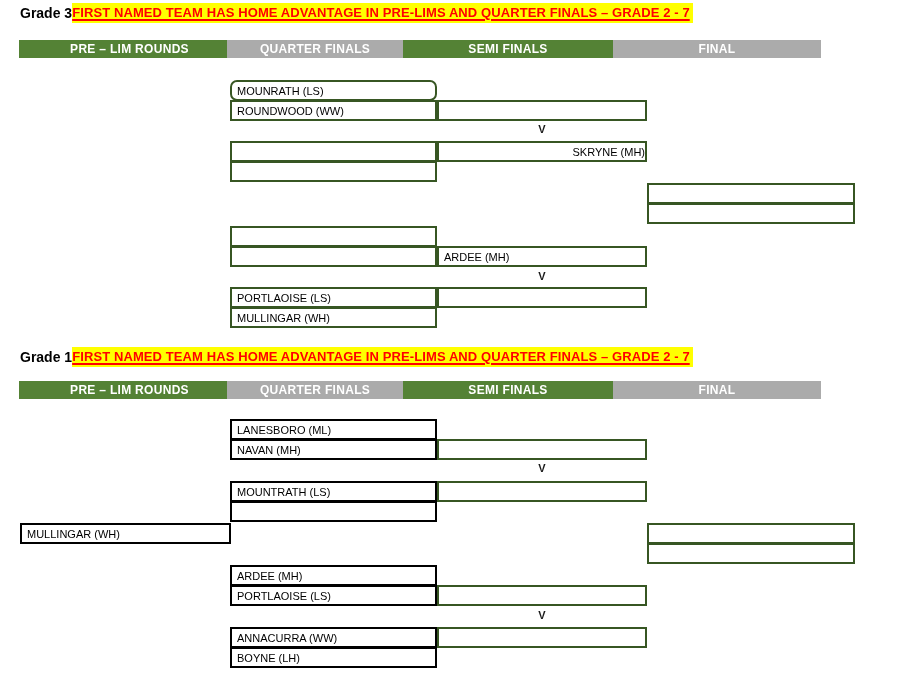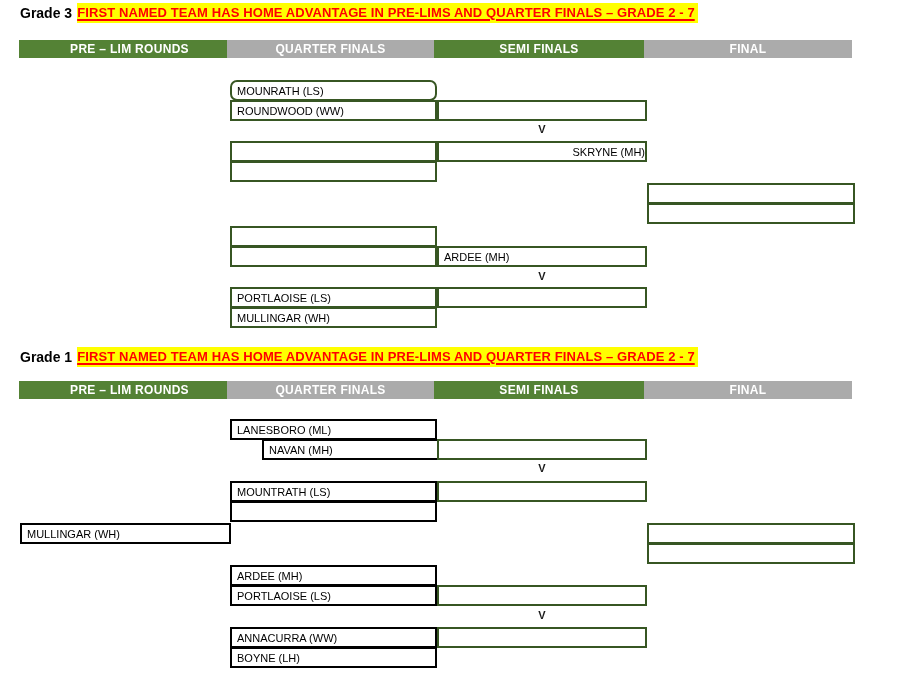--- a/index.html
+++ b/index.html
@@ -1,32 +1,32 @@
 <!DOCTYPE html>
 <html><head>
 <meta charset="utf-8">
 <style>
   html,body{margin:0;padding:0;background:#fff;}
   #page{
     position:relative;width:901px;height:694px;background:#ffffff;
     font-family:"Liberation Sans",sans-serif;color:#000;overflow:hidden;
   }
-  .title-row{position:absolute;left:20px;display:flex;align-items:center;gap:5px;white-space:nowrap;}
+  .title-row{position:absolute;left:20px;display:flex;align-items:center;white-space:nowrap;}
   .grade-label{font-weight:bold;font-size:14px;color:#000;}
   .notice{
     background:#FFFF00;color:#FF0000;font-weight:bold;font-size:13px;
     text-decoration:underline;text-decoration-thickness:2px;text-underline-offset:2px;
     padding:2px 3px 3px 0;letter-spacing:0.1px;
   }
   .header-row{position:absolute;left:19px;width:836px;height:18px;display:flex;}
   .hcell{display:flex;align-items:center;justify-content:center;color:#fff;
     font-weight:bold;font-size:12px;letter-spacing:0.3px;}
   .hcell.green{background:#548235;}
   .hcell.gray{background:#ABABAB;}
-  .w1{width:195px;padding-left:13px;} .w2{width:207px;} .w3{width:210px;} .w4{width:208px;}
+  .w1{width:195px;padding-left:13px;} .w2{width:176px;} .w3{width:210px;} .w4{width:208px;}
   .box{
     position:absolute;box-sizing:border-box;height:21px;background:#fff;
     border:2px solid #375623;font-size:11px;line-height:16px;
     padding:1px 0 0 5px;white-space:nowrap;overflow:hidden;
   }
   .box.black{border-color:#000;}
   .vs{position:absolute;left:437px;width:210px;text-align:center;
     font-size:11px;font-weight:bold;color:#1a1a1a;}
 </style>
 </head>
@@ -75,21 +75,21 @@
   </div>
 
   <div class="header-row" style="top:381px;">
     <div class="hcell green w1">PRE – LIM ROUNDS</div>
     <div class="hcell gray w2">QUARTER FINALS</div>
     <div class="hcell green w3">SEMI FINALS</div>
     <div class="hcell gray w4">FINAL</div>
   </div>
 
   <div class="box black" style="left:230px;top:419px;width:207px;">LANESBORO (ML)</div>
-  <div class="box black" style="left:230px;top:439px;width:207px;margin-left:32px;">NAVAN (MH)</div>
+  <div class="box black" style="left:230px;top:439px;width:207px;">NAVAN (MH)</div>
 
   <div class="box" style="left:437px;top:439px;width:210px;"></div>
   <div class="vs" style="top:462px;">V</div>
   <div class="box" style="left:437px;top:481px;width:210px;"></div>
 
   <div class="box black" style="left:230px;top:481px;width:207px;">MOUNTRATH (LS)</div>
   <div class="box black" style="left:230px;top:501px;width:207px;"></div>
 
   <div class="box black" style="left:20px;top:523px;width:211px;">MULLINGAR (WH)</div>
 

